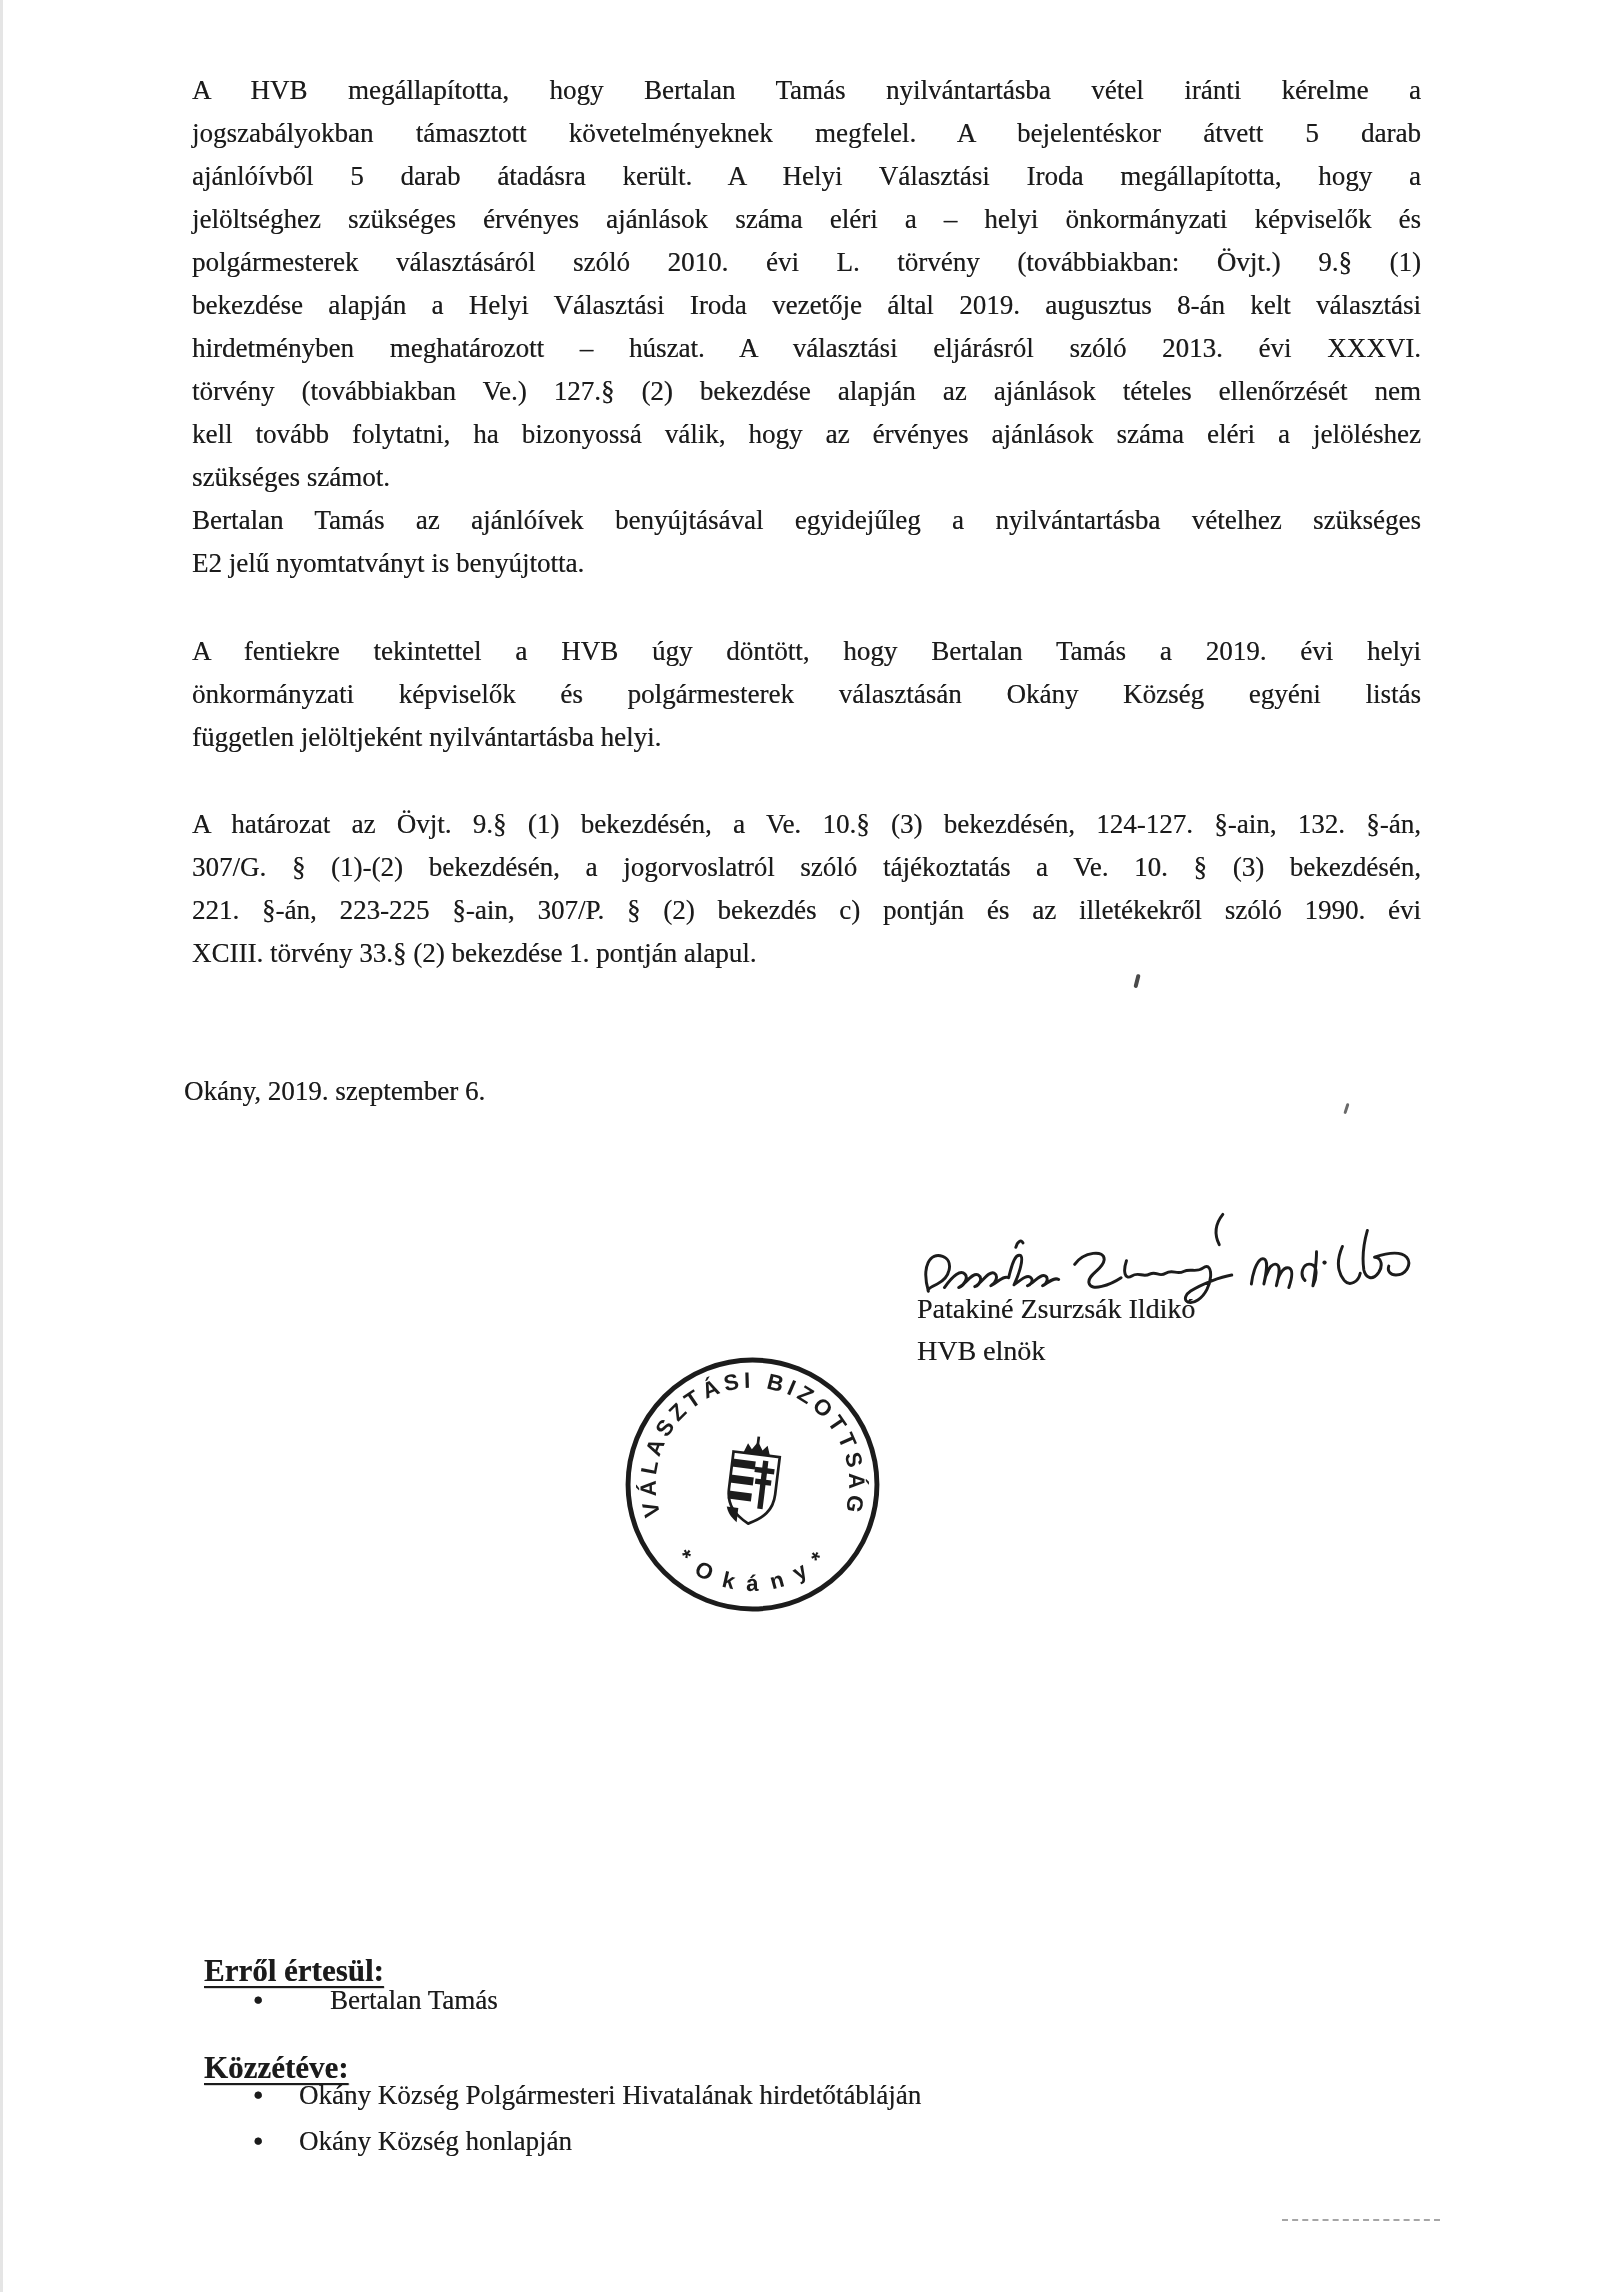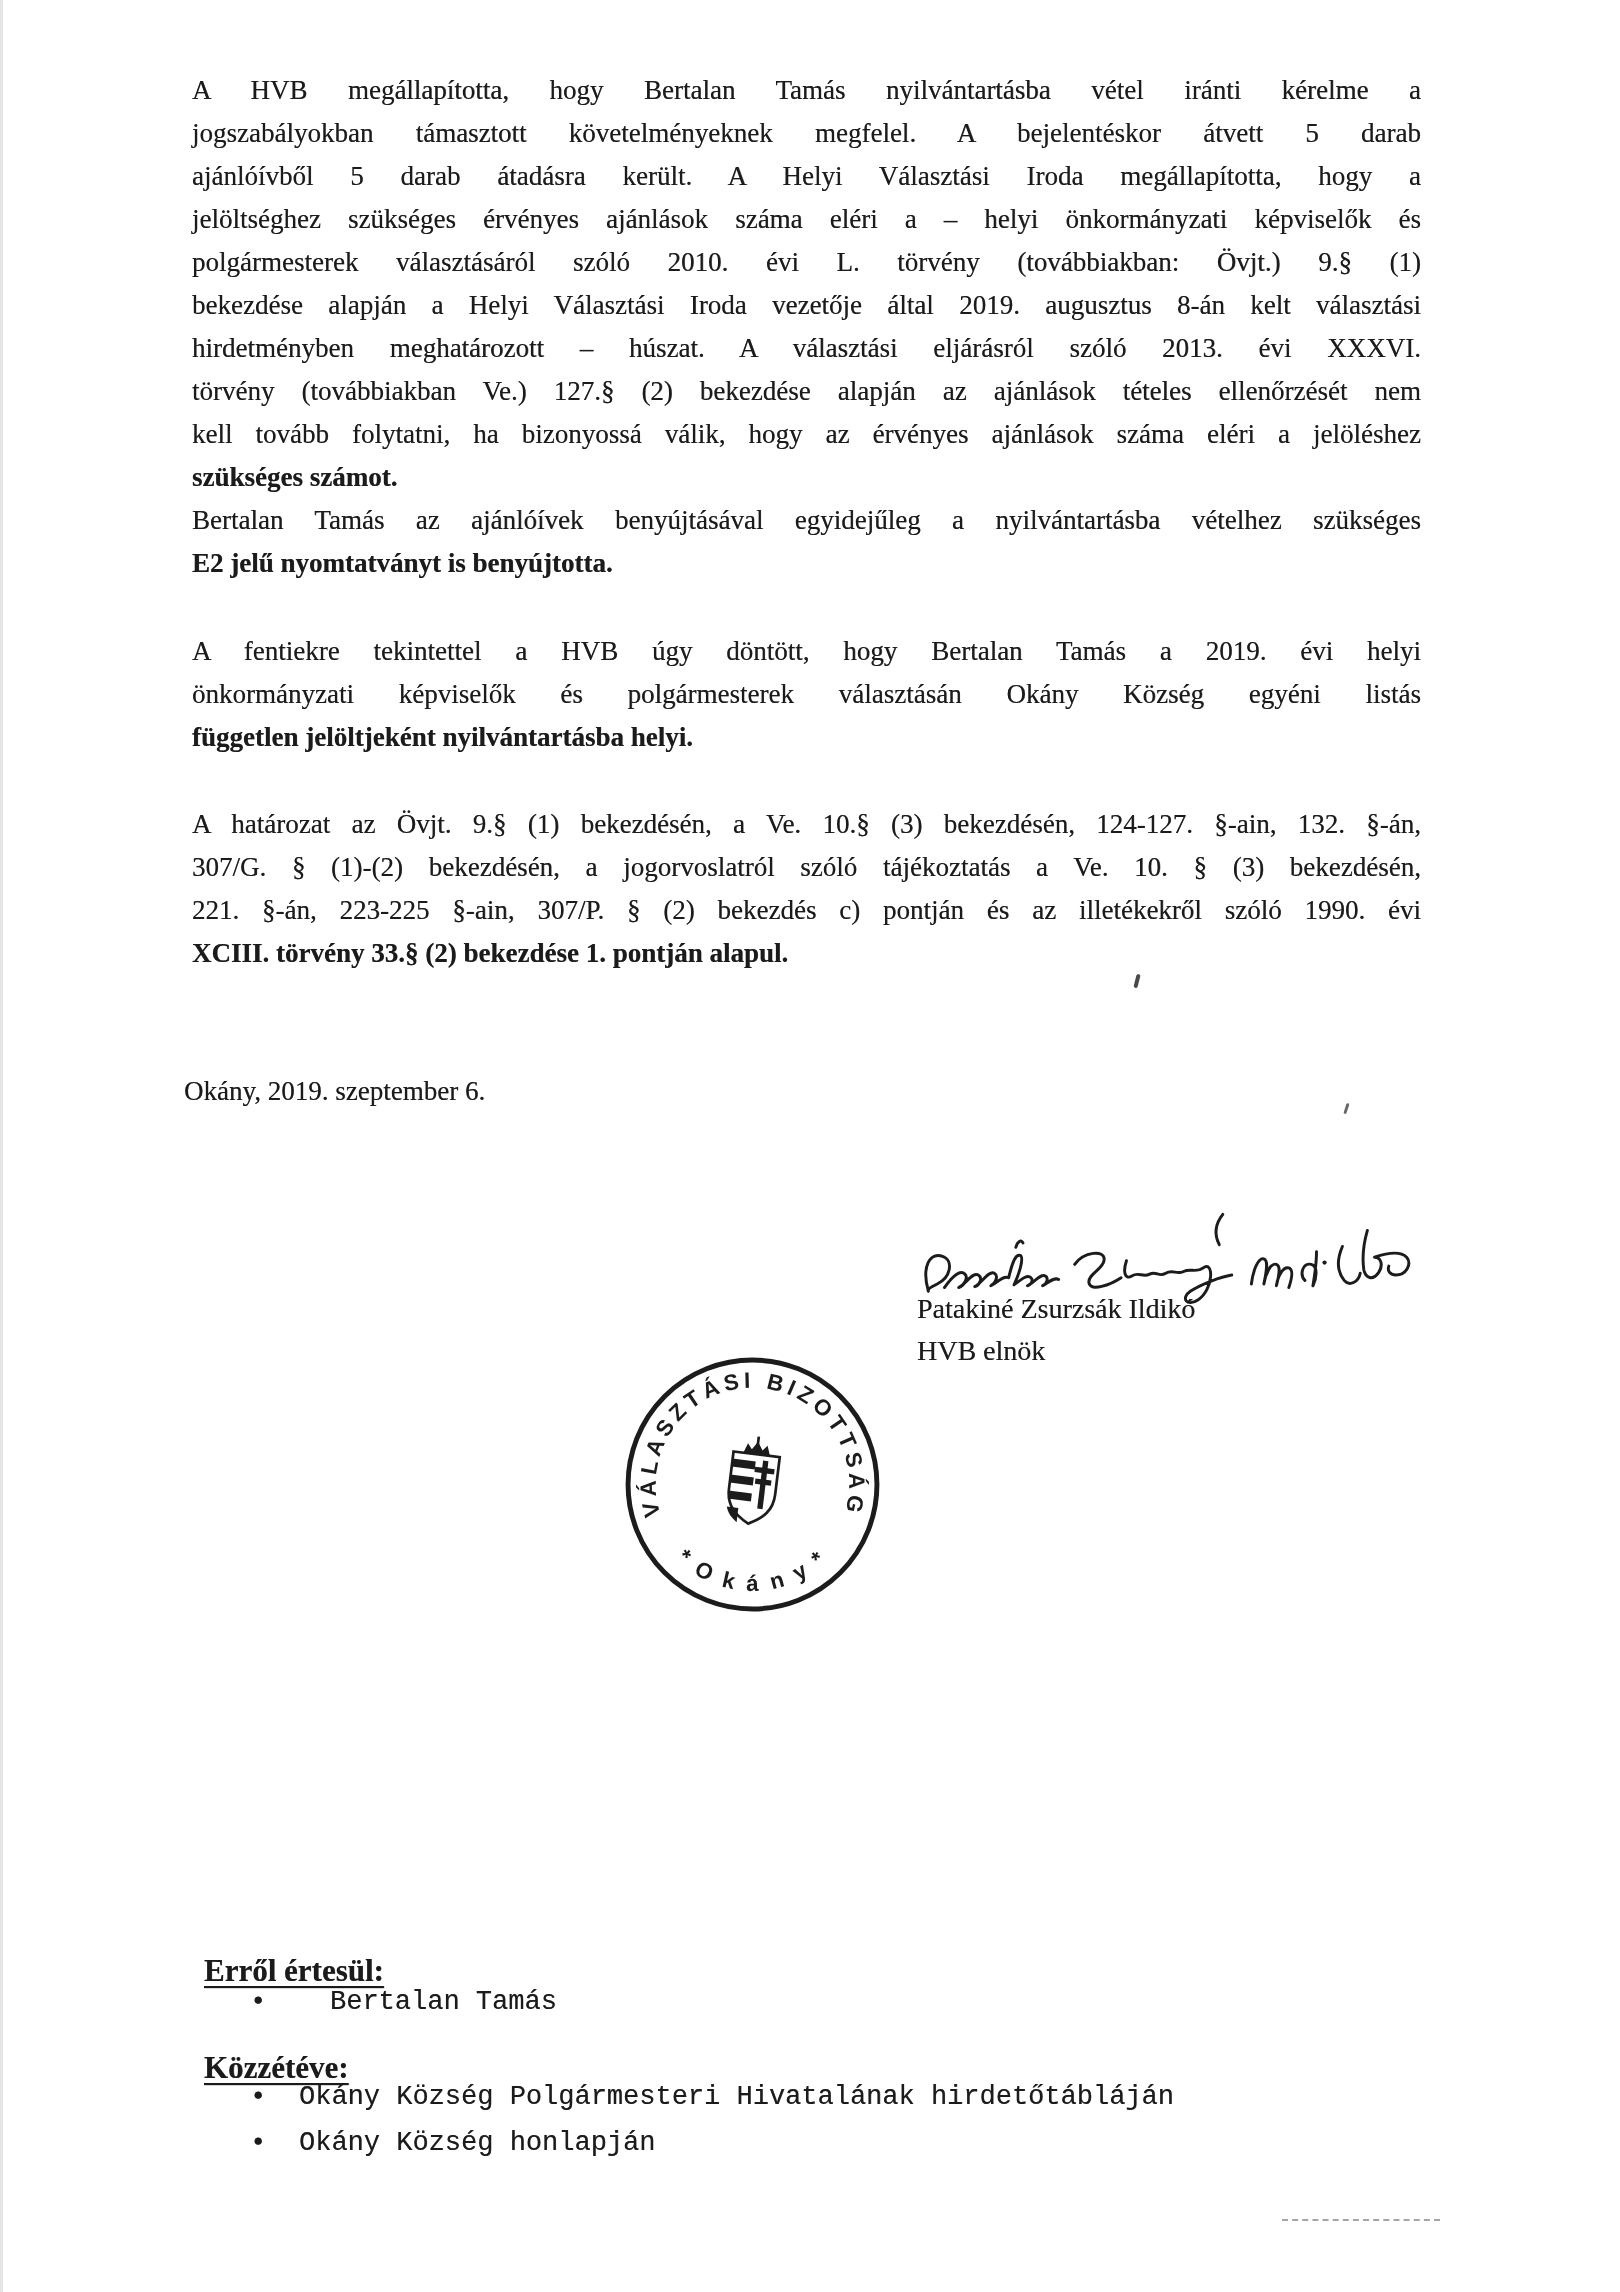--- a/index.html
+++ b/index.html
@@ -10,21 +10,21 @@
   .page{position:absolute;inset:0;}
   .edge-shadow{position:absolute;left:0;top:0;bottom:0;width:2.7px;background:rgba(0,0,0,0.10);}
   
   .para{position:absolute;left:184px;width:1229px;margin-left:8px;}
   .line{
     font-size:27px;line-height:43px;
     text-align:justify;text-align-last:justify;
     text-shadow:0.3px 0.3px 0.4px rgba(0,0,0,0.55);
     white-space:normal;
   }
-  .line.last{text-align-last:left;font-weight:bold;}
+  .line.last{text-align-last:left;}
   #para1{top:69px;}
   #para2{top:630px;}
   #para3{top:803px;}
   .plainline{
     position:absolute;font-size:27px;line-height:32px;
     text-shadow:0.3px 0.3px 0.4px rgba(0,0,0,0.55);
   }
   #dateline{left:184px;top:1075px;}
   
   #signature-svg{position:absolute;left:908px;top:1209px;width:519px;height:116px;}
@@ -45,21 +45,21 @@
     text-shadow:0.3px 0.3px 0.4px rgba(0,0,0,0.55);
     margin-top:8px;
   }
   #notify-head{top:1945px;}
   #publish-head{top:2042px;}
   .f-item{position:absolute;left:253px;font-size:27px;text-shadow:0.3px 0.3px 0.4px rgba(0,0,0,0.5);}
   #notify-item{top:1985px;}
   #publish-item1{top:2080px;}
   #publish-item2{top:2126px;}
   .bullet{position:absolute;left:0;top:4.5px;font-size:17px;}
-  .f-item .itxt{display:inline-block;font-family:Liberation Mono, monospace;}
+  .f-item .itxt{display:inline-block;}
   #notify-item .itxt{margin-left:77px;}
   #publish-item1 .itxt,#publish-item2 .itxt{margin-left:46px;}
   
   .artifact-dashes{
     position:absolute;left:1282px;top:2219px;width:158px;height:0;
     border-top:2.7px dashed #8f8f8f;opacity:0.8;
   }
   .speck{position:absolute;background:#4a4a4a;border-radius:1.8px;}
   #speck-a{left:1135px;top:974px;width:3.6px;height:14.3px;transform:rotate(14deg);}
   #speck-b{left:1345px;top:1103px;width:2.7px;height:10.7px;transform:rotate(18deg);background:#6a6a6a;}

